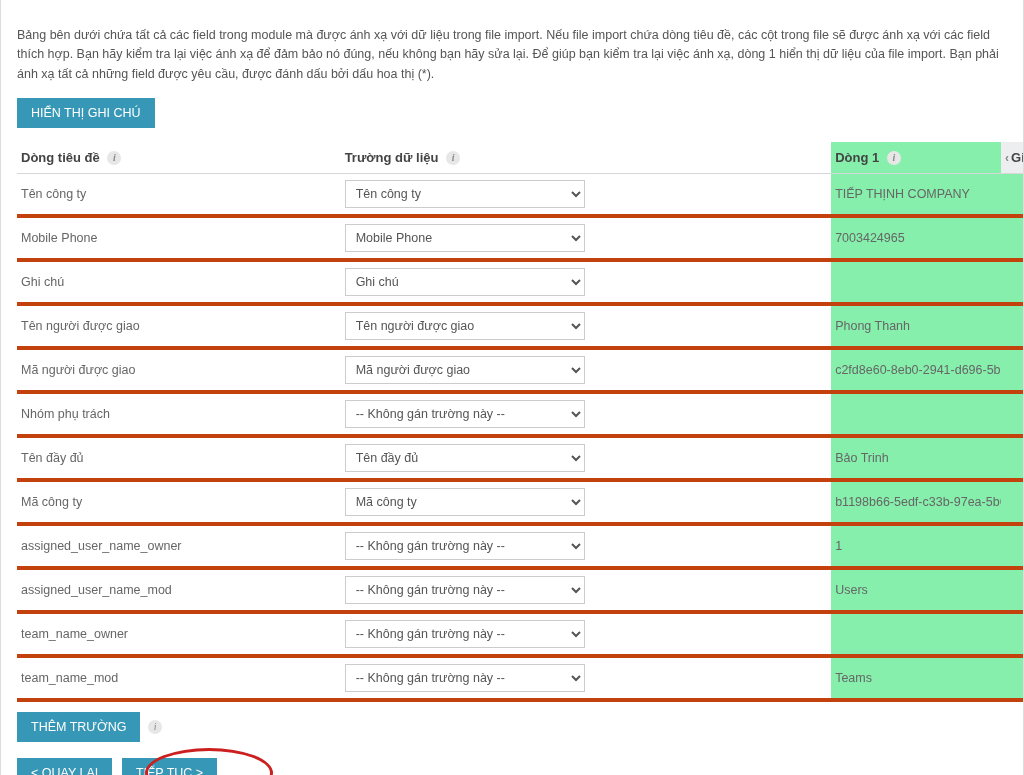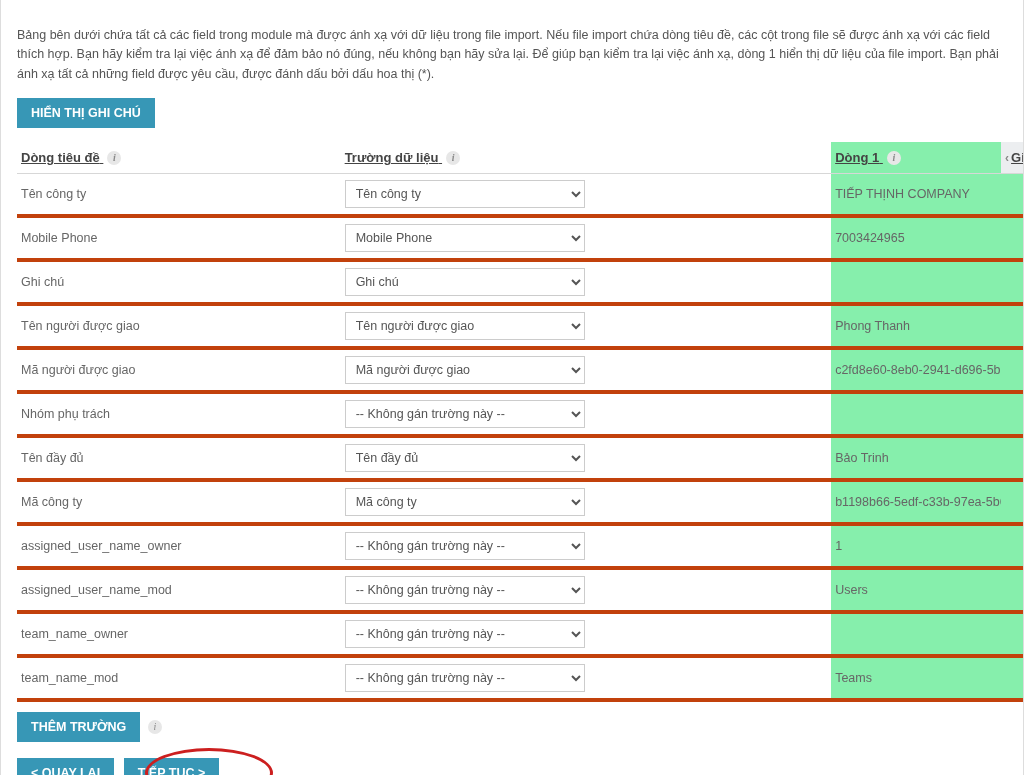--- a/index.html
+++ b/index.html
@@ -33,38 +33,36 @@
   .btn {
     display: inline-block;
     background: #3797b6;
     color: #fff;
     border: none;
     padding: 8px 14px;
     font-size: 12.5px;
     cursor: pointer;
     font-family: inherit;
     text-align: center;
-    font-weight: bold;
   }
   .btn + .btn { margin-left: 6px; }
   table.map-table {
     width: 104%;
     border-collapse: collapse;
     margin-top: 14px;
     table-layout: fixed;
   }
   table.map-table th {
     text-align: left;
     font-size: 13px;
     font-weight: 700;
     color: #444;
     padding: 8px 4px;
     border-bottom: 1px solid #d7d7d7;
     white-space: nowrap;
-    text-decoration: underline;
   }
   table.map-table td {
     padding: 6px 4px;
     border-bottom: 4px solid #c2410c;
     font-size: 12.5px;
     color: #666;
     vertical-align: middle;
     height: 38px;
     white-space: nowrap;
     overflow: hidden;

